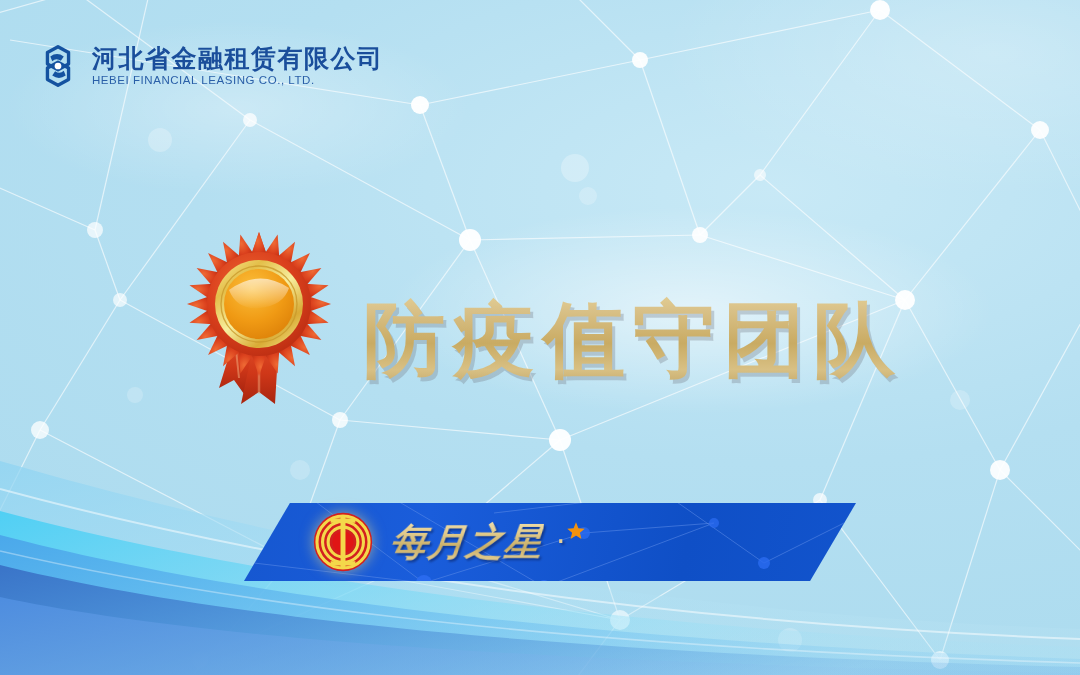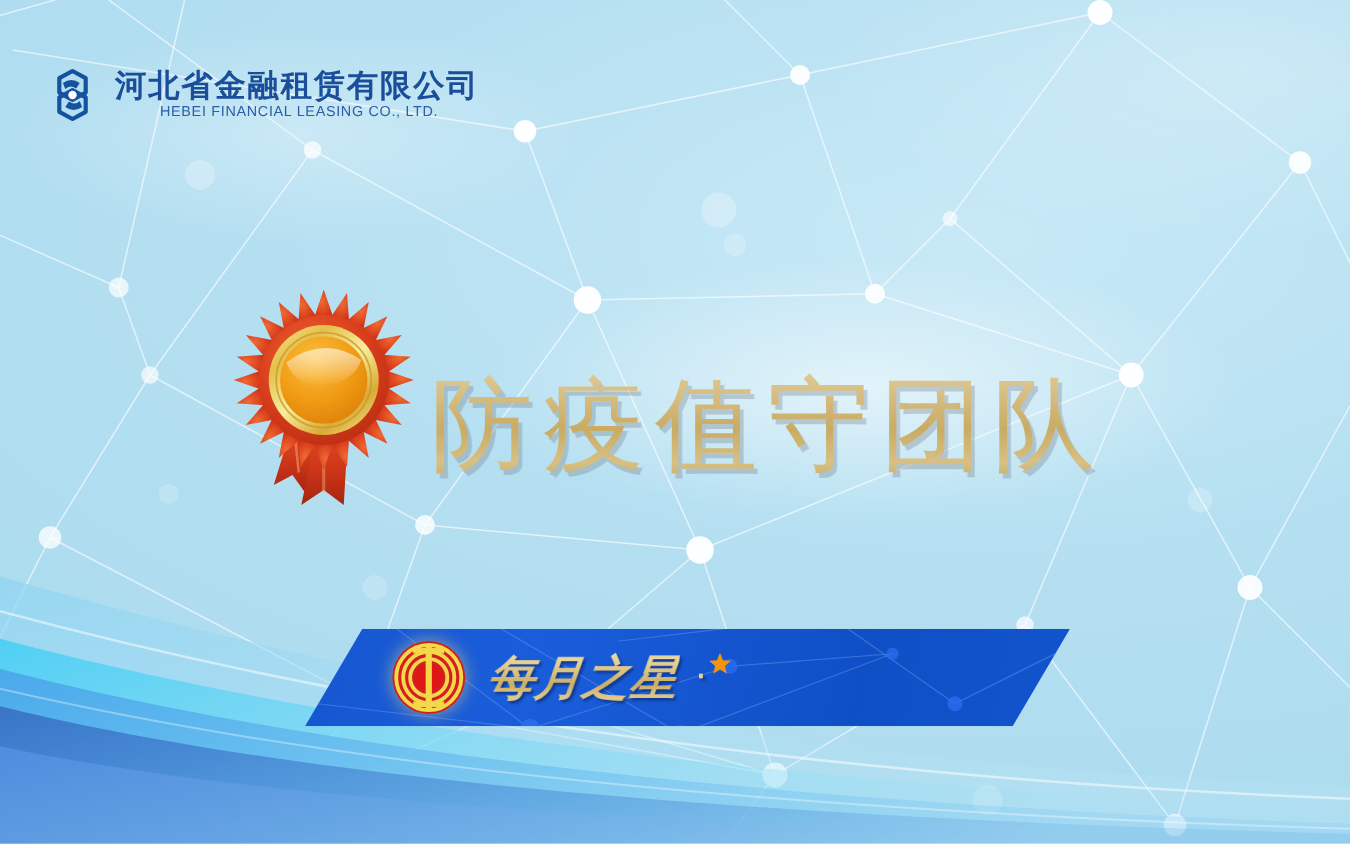--- a/index.html
+++ b/index.html
@@ -47,21 +47,21 @@
     bottom: 0;
     width: 1080px;
     height: 260px;
     pointer-events: none;
   }
 
   
   .logo-block {
     position: absolute;
     left: 34px;
-    top: 52px;
+    top: 42px;
     display: flex;
     align-items: center;
     gap: 10px;
   }
   .logo-mark {
     width: 48px;
     height: 48px;
     flex: 0 0 48px;
   }
   .logo-text {
@@ -78,39 +78,38 @@
     white-space: nowrap;
     font-family: "DejaVu Sans", "Liberation Sans", sans-serif;
   }
   .logo-en {
     margin-top: 4px;
     font-size: 11.5px;
     font-weight: 400;
     color: #2a5fa8;
     letter-spacing: 0.55px;
     white-space: nowrap;
-    margin-left: 36px;
   }
 
   
   .medal {
     position: absolute;
     left: 183px;
     top: 228px;
     width: 152px;
     height: 180px;
   }
 
   
   .main-title {
     position: absolute;
-    left: 344px;
+    left: 363px;
     top: 286px;
     font-size: 82px;
-    font-weight: 400;
+    font-weight: 700;
     letter-spacing: 8px;
     white-space: nowrap;
     font-family: "DejaVu Sans", "Liberation Sans", sans-serif;
     background: linear-gradient(180deg, #e7d49a 0%, #d9c188 22%, #c9ab63 52%, #d8c084 76%, #b99d5c 100%);
     -webkit-background-clip: text;
     background-clip: text;
     color: transparent;
     -webkit-text-fill-color: transparent;
     filter: drop-shadow(3px 4px 0 rgba(120,130,140,0.35));
   }

